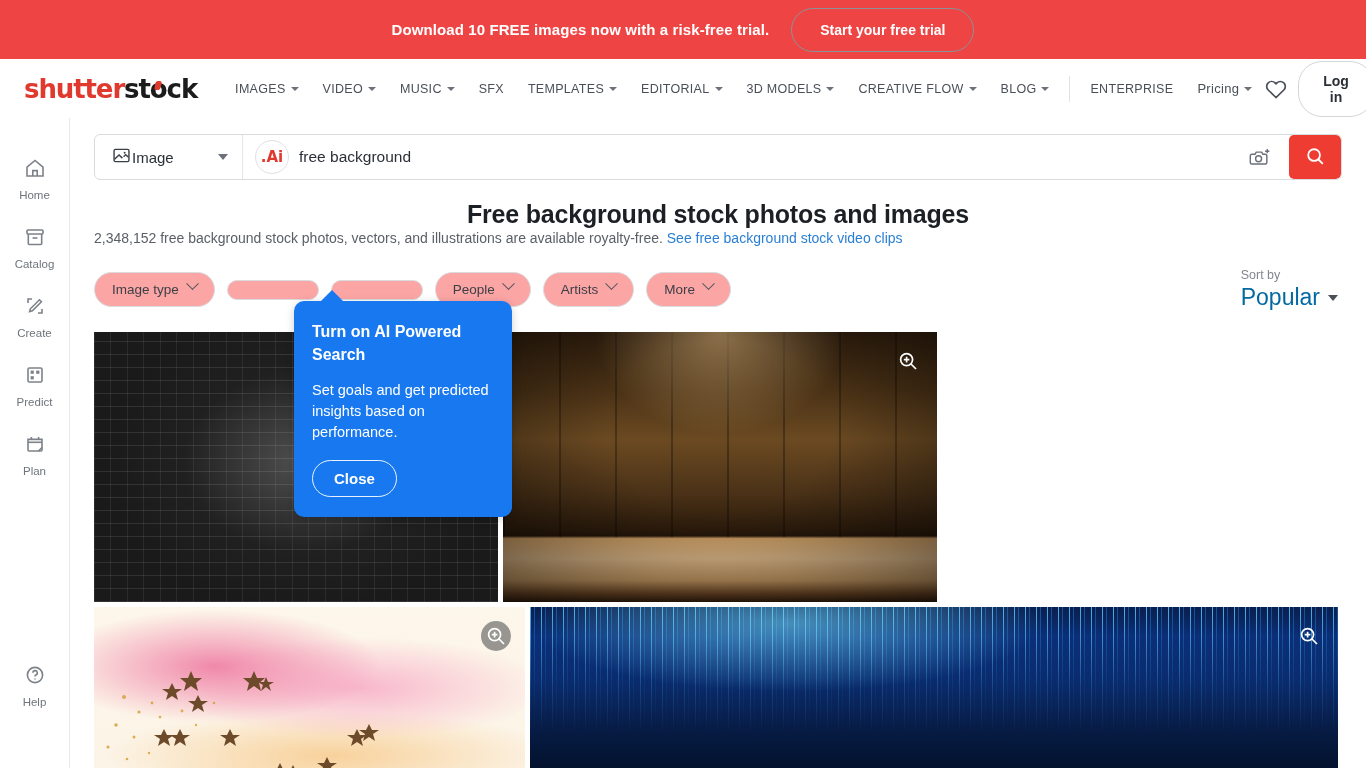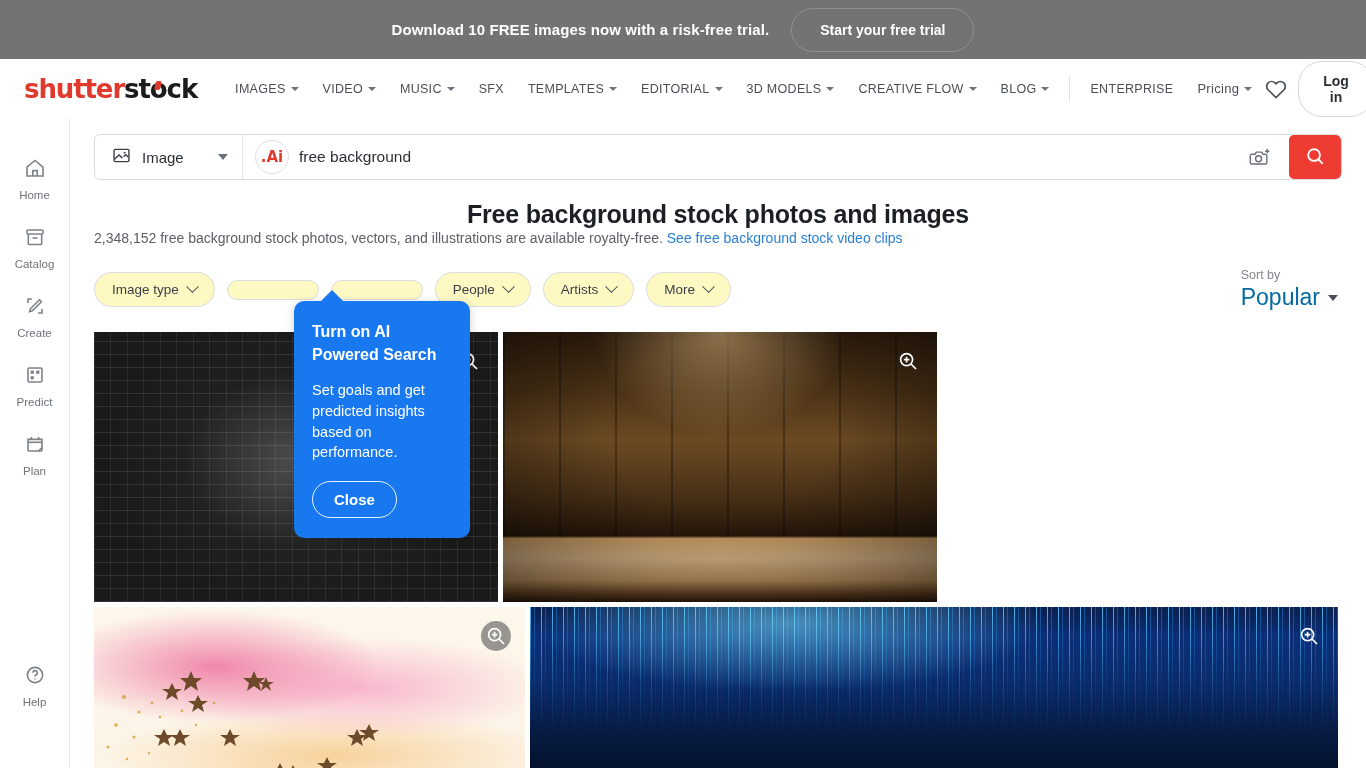--- a/index.html
+++ b/index.html
@@ -6,21 +6,21 @@
   html, body {
     width: 1366px; height: 768px;
     overflow: hidden;
     background: #fff;
     font-family: "Liberation Sans", sans-serif;
   }
 
   
   .promo-banner {
     height: 59px;
-    background: #737373;
+    background: #ef4444;
     display: flex;
     align-items: center;
     justify-content: center;
     gap: 22px;
   }
   .promo-text {
     color: #ffffff;
     font-size: 15px;
     font-weight: bold;
     letter-spacing: .1px;
@@ -158,21 +158,21 @@
     display: flex;
     align-items: center;
     border: 1px solid #d9dcdf;
     border-radius: 6px;
     height: 46px;
     width: 1249px;
     background: #fff;
     overflow: hidden;
   }
   .type-select {
-    display: flex; align-items: center; gap: 10px;
+    display: flex; align-items: center; 
     padding: 0 14px 0 16px;
     height: 100%;
     border-right: 1px solid #e3e5e8;
     cursor: pointer;
     min-width: 148px;
   }
   .type-label { font-size: 15px; color: #2b2f36; }
   .type-caret {
     width: 0; height: 0;
     border-left: 5px solid transparent;
@@ -239,27 +239,27 @@
 
   
   .filters-row {
     display: flex;
     align-items: center;
     padding: 22px 24px 0 24px;
     gap: 12px;
     position: relative;
   }
   .pill {
-    display: flex; align-items: center; gap: 9px;
+    display: flex; gap: 9px;
     border: 1px solid #d9dcdf;
     border-radius: 22px;
     padding: 9px 17px;
     font-size: 13.5px;
     color: #3b3f46;
-    background: #fef9c3;
+    background: #fca5a5;
     cursor: pointer;
     white-space: nowrap;
   }
   .pill-caret {
     width: 9px; height: 9px;
     border-right: 1.8px solid #55595f;
     border-bottom: 1.8px solid #55595f;
     transform: rotate(45deg) translate(-2px,-2px);
   }
   .sort-block {
@@ -376,21 +376,21 @@
   .art-bluerain::after {
     content:"";
     position:absolute; inset:0;
     background: radial-gradient(ellipse 45% 60% at 32% 10%, rgba(120,225,255,.55) 0%, rgba(120,225,255,0) 70%);
   }
 
   
   .coach {
     position: absolute;
     left: 224px; top: 183px;
-    width: 176px;
+    width: 218px;
     background: #1878f0;
     border-radius: 10px;
     padding: 20px 18px 20px 18px;
     color: #fff;
     z-index: 40;
     box-shadow: 0 2px 10px rgba(0,0,0,.18);
   }
   .coach::before {
     content:"";
     position:absolute;

